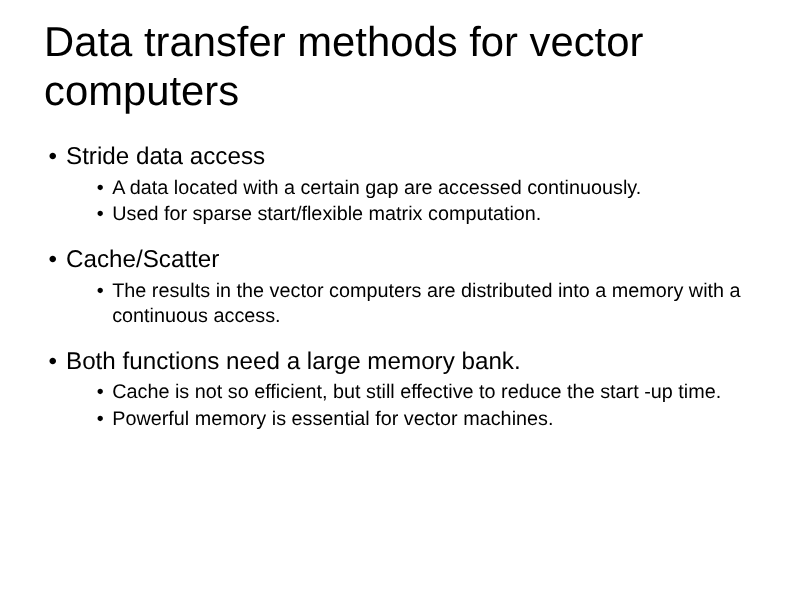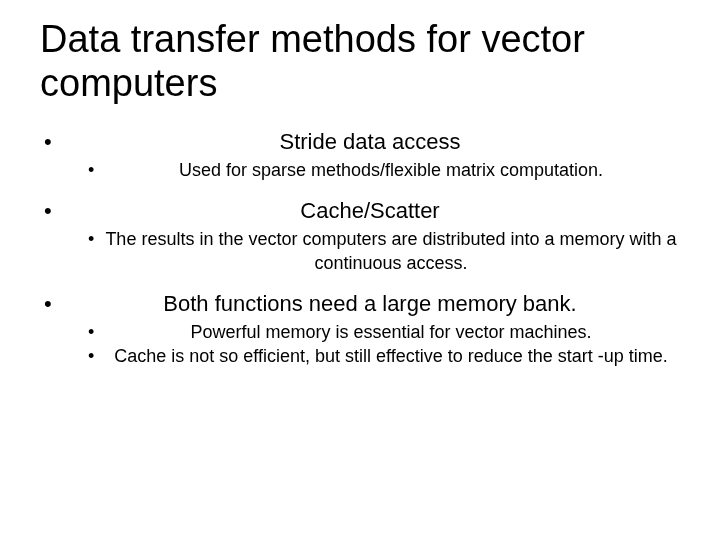--- a/index.html
+++ b/index.html
@@ -30,21 +30,20 @@
     padding: 0;
     margin: 0 0 0 4px;
   }
   ul.level1 > li {
     font-size: 22px;
     font-weight: 400;
     line-height: 1.35;
     margin: 0 0 2px 0;
     position: relative;
     padding-left: 16px;
-    text-align: center;
   }
   ul.level1 > li::before {
     content: "•";
     position: absolute;
     left: 0;
     top: 0;
     font-size: 22px;
   }
   ul.level2 {
     list-style: none;
@@ -71,33 +70,34 @@
 <body>
 
 <div class="slide">
   <h1 class="title">Data transfer methods for vector computers</h1>
 
   <ul class="level1">
 
     <li>
       <span>Stride data access</span>
       <ul class="level2">
-        <li><span>Used for sparse methods/flexible matrix computation.</span></li>
+        <li><span>A data located with a certain gap are accessed continuously.</span></li>
+        <li><span>Used for sparse start/flexible matrix computation.</span></li>
       </ul>
     </li>
 
     <li>
       <span>Cache/Scatter</span>
       <ul class="level2">
         <li><span>The results in the vector computers are distributed into a memory with a continuous access.</span></li>
       </ul>
     </li>
 
     <li>
       <span>Both functions need a large memory bank.</span>
       <ul class="level2">
+        <li><span>Cache is not so efficient, but still effective to reduce the start -up time.</span></li>
         <li><span>Powerful memory is essential for vector machines.</span></li>
-        <li><span>Cache is not so efficient, but still effective to reduce the start -up time.</span></li>
       </ul>
     </li>
 
   </ul>
 </div>
 
 </body></html>

